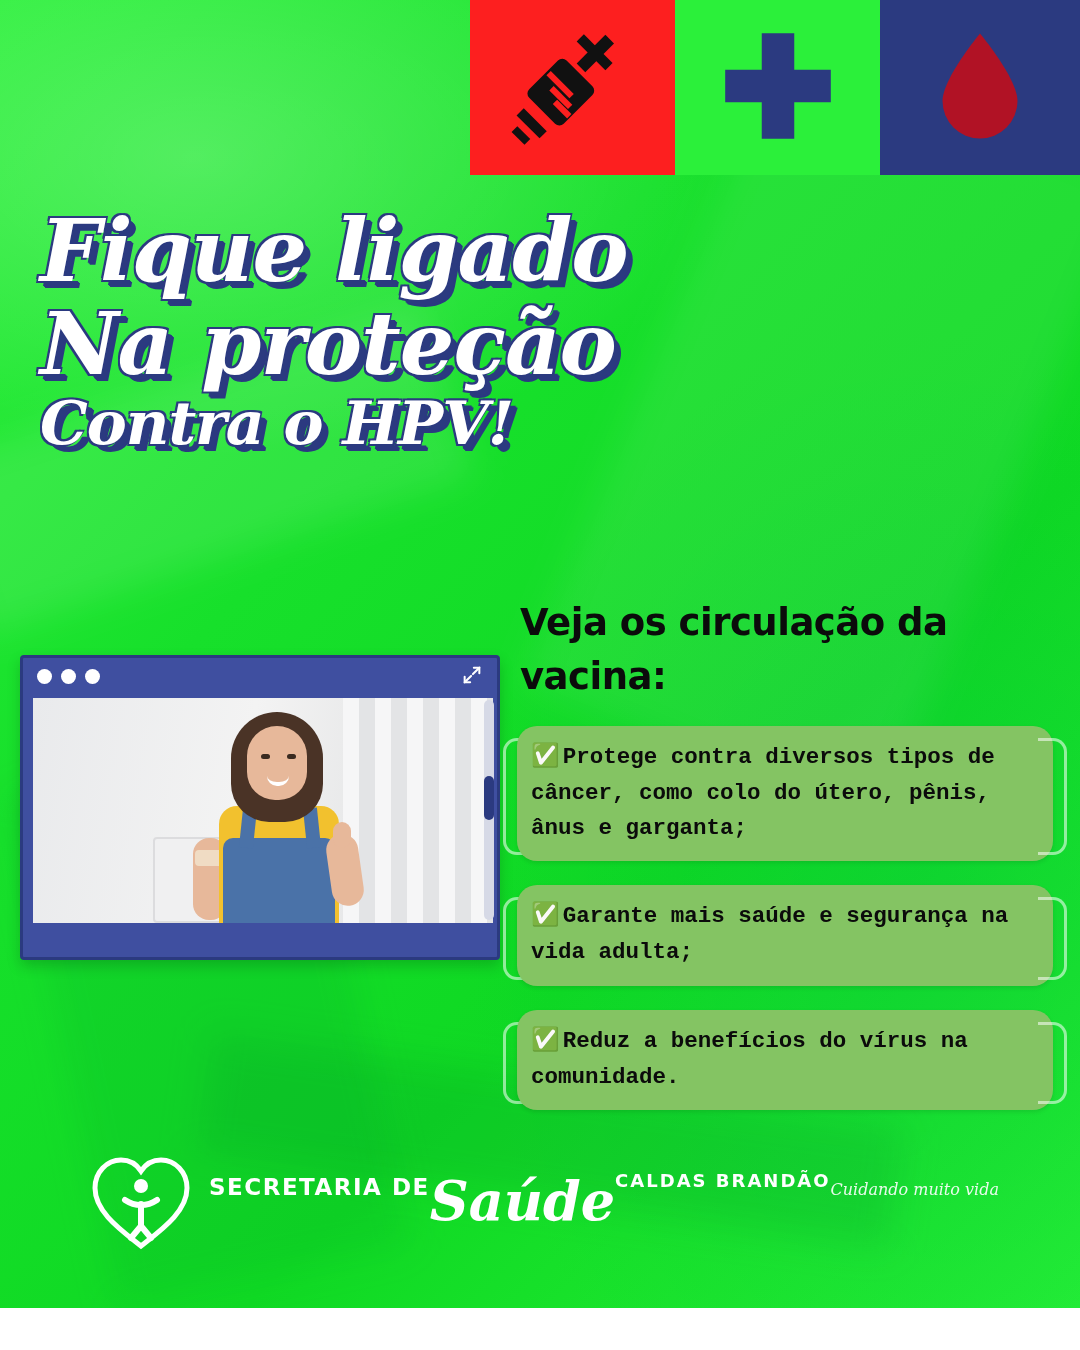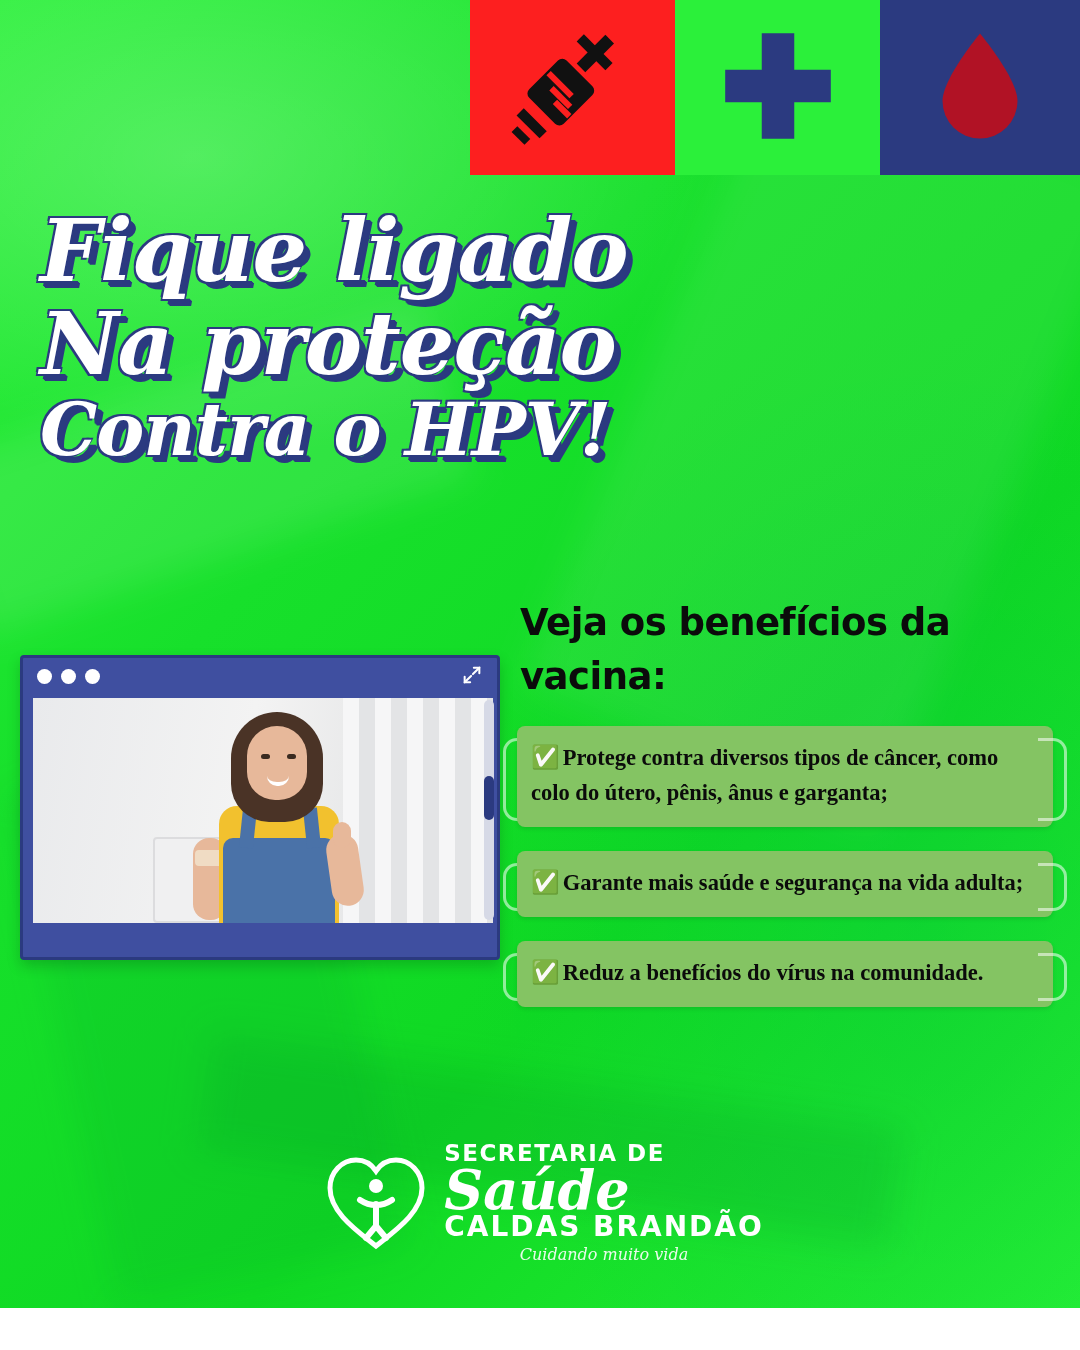--- a/index.html
+++ b/index.html
@@ -49,21 +49,21 @@
     text-shadow:
       5px 5px 0 #2b3a80,
       6px 6px 0 #2b3a80,
       7px 7px 0 #2b3a80,
       -2px -2px 0 #2b3a80,
       2px -2px 0 #2b3a80,
       -2px 2px 0 #2b3a80;
   }
   .headline .l1 { display:block; }
   .headline .l2 { display:block; }
-  .headline .l3 { display:block; font-size:72px; }
+  .headline .l3 { display:block; font-size:60px; }
 
   
   .photo-card {
     position:absolute; left:20px; top:655px;
     width:480px; height:305px;
     background:#3f4fa0;
     border:3px solid #2b3a80;
     border-radius:4px;
     box-shadow:0 6px 14px rgba(0,0,0,0.18);
   }
@@ -113,39 +113,39 @@
   .bullet-wrap::before, .bullet-wrap::after {
     content:""; position:absolute; top:12px; width:26px; height:calc(100% - 24px);
     border:3px solid rgba(255,255,255,0.55);
   }
   .bullet-wrap::before { left:-2px; border-right:none; border-radius:14px 0 0 14px; }
   .bullet-wrap::after  { right:-2px; border-left:none; border-radius:0 14px 14px 0; }
   .bullet {
     position:relative;
     margin:0 12px;
     background:#84c463;
-    border-radius:8px;
+    border-radius:20px;
     padding:14px 16px 16px 14px;
     color:#0b0b0b;
-    font-family:Liberation Serif, serif;
+    font-family:Liberation Mono, monospace;
     font-weight:bold;
     font-size:22.5px;
     line-height:1.55;
     box-shadow:0 2px 4px rgba(0,0,0,0.10);
   }
   .check { color:#19b02a; font-size:23px; margin-right:3px; }
 
   
   .logo { position:absolute; left:0; right:0; bottom:26px; height:160px; display:flex; align-items:center; justify-content:center; }
   .logo-inner { display:flex; align-items:center; gap:8px; color:#fff; }
   .logo-mark { width:120px; height:120px; position:relative; }
-  .logo-text { display:flex; flex-direction:column; line-height:1; }
+  .logo-text { display:flex; flex-direction:row; line-height:1; }
   .logo-top { font-family:"DejaVu Sans", sans-serif; font-weight:bold; font-size:23px; letter-spacing:1.5px; }
   .logo-main { font-family:"DejaVu Serif", serif; font-style:italic; font-weight:bold; font-size:54px; margin-top:-2px; }
-  .logo-sub { font-family:"DejaVu Sans", sans-serif; font-weight:bold; font-size:28px; letter-spacing:2px; margin-top:-4px; }
+  .logo-sub { font-family:"DejaVu Sans", sans-serif; font-weight:bold; font-size:18px; letter-spacing:2px; margin-top:-4px; }
   .logo-slogan { font-family:"DejaVu Serif", serif; font-style:italic; font-size:16px; opacity:0.9; margin-top:6px; text-align:center; }
 </style>
 </head>
 <body>
 
 <div id="poster">
 
   <div class="streak s1"></div>
   <div class="streak s2"></div>
   <div class="streak s3"></div>
@@ -221,21 +221,21 @@
       <div class="ph-hair"></div>
       <div class="ph-face"></div>
       <div class="ph-eye-l"></div>
       <div class="ph-eye-r"></div>
       <div class="ph-smile"></div>
     </div>
     <div class="photo-scroll"></div>
     <div class="photo-scroll-thumb"></div>
   </div>
 
-  <div class="benefits-title">Veja os benefícios da vacina:</div>
+  <div class="benefits-title">Veja os circulação da vacina:</div>
 
   <div class="bullets">
     <div class="bullet-wrap">
       <div class="bullet">
         <span class="check">✅</span><span>Protege contra diversos tipos de câncer, como colo do útero, pênis, ânus e garganta;</span>
       </div>
     </div>
     <div class="bullet-wrap">
       <div class="bullet">
         <span class="check">✅</span><span>Garante mais saúde e segurança na vida adulta;</span>

